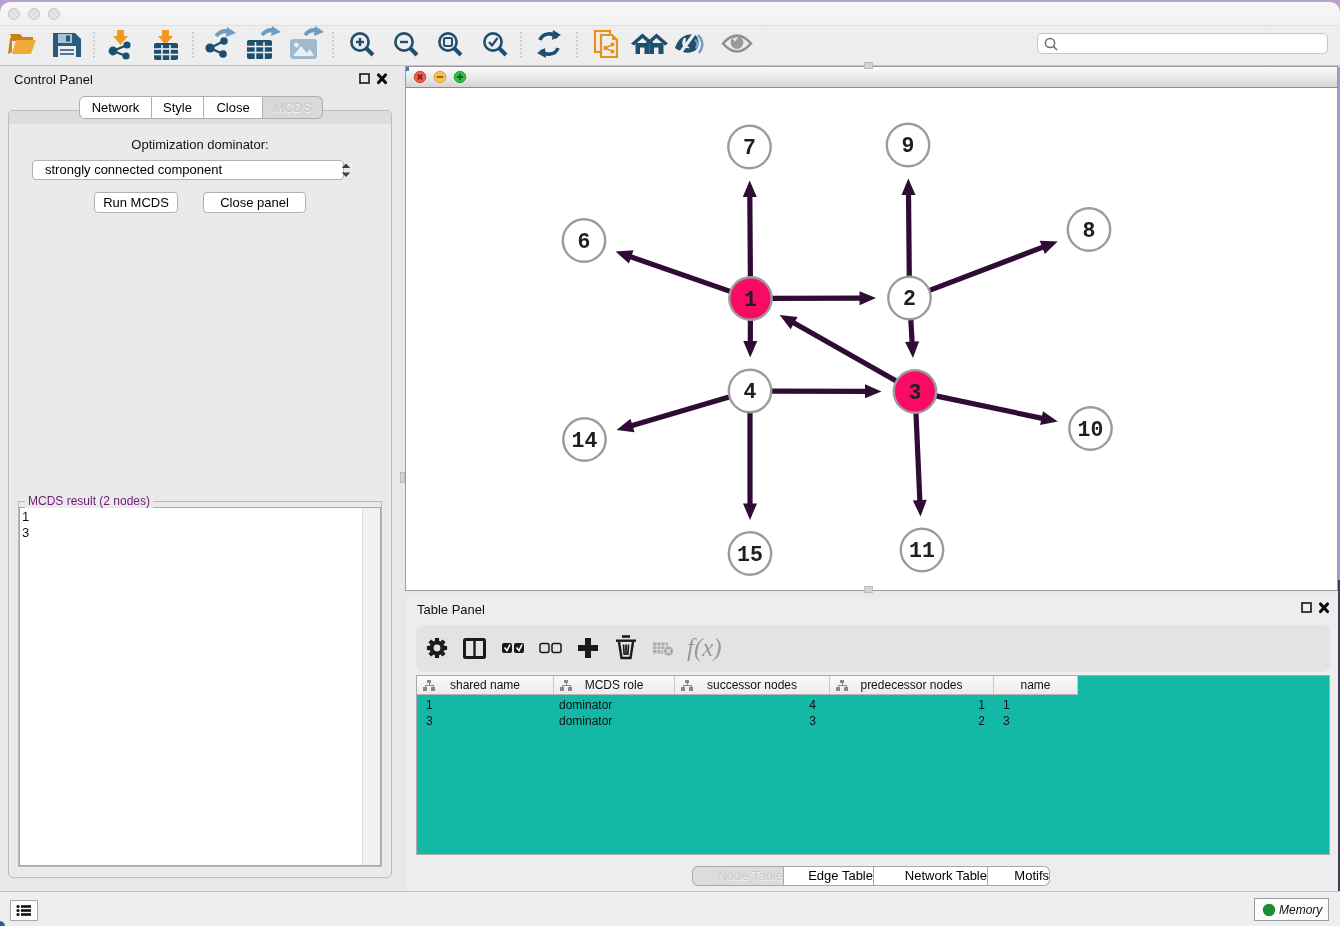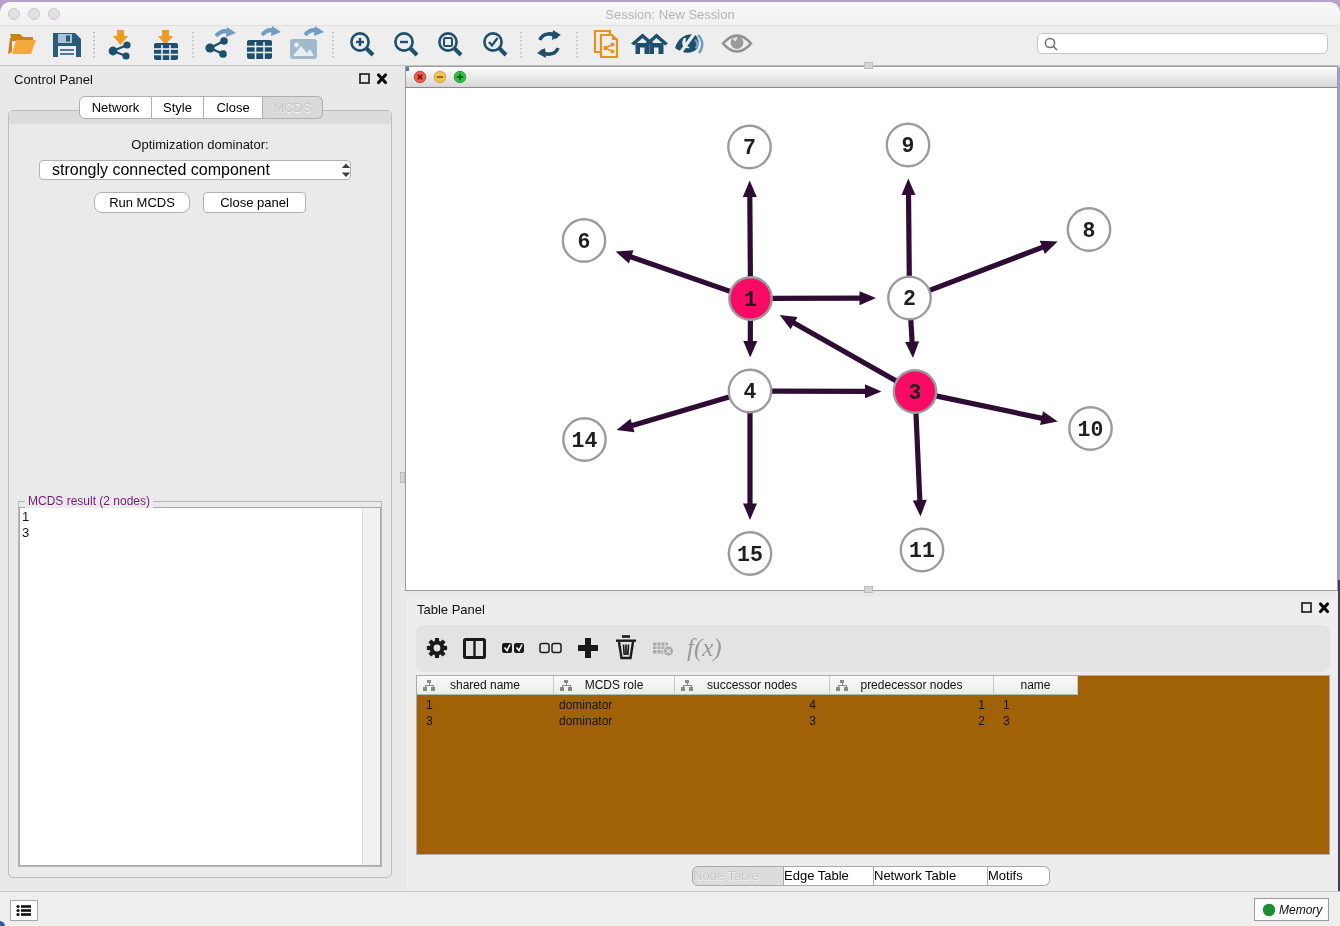--- a/index.html
+++ b/index.html
@@ -28,43 +28,42 @@
 #fs-scroll{position:absolute;left:362px;top:508px;width:18px;height:357px;background:#f1f1f1;border-left:1px solid #dcdcdc;}
 
 #netframe{position:absolute;left:405px;top:66px;width:933px;height:525px;}
 #net-title{position:absolute;left:0;top:0;width:933px;height:21px;background:linear-gradient(#fdfdfd,#d6d6d6);border:1px solid #9c9c9c;border-bottom:none;}
 #net-canvas{position:absolute;left:0;top:21px;width:933px;height:504px;background:#fff;border:1px solid #9c9c9c;border-top:1px solid #8a8a8a;}
 
 #hsplit{position:absolute;left:406px;top:591px;width:932px;height:6px;background:#e9e9e9;}
 
 #tablepanel{position:absolute;left:406px;top:597px;width:932px;height:294px;background:#ededed;}
 #tp-toolbar{position:absolute;left:10px;top:28px;width:914px;height:47px;background:#e3e3e3;border-radius:8px;}
-#tp-table{position:absolute;left:10px;top:78px;width:914px;height:180px;background:#a16207;border:1px solid #ababab;}
+#tp-table{position:absolute;left:10px;top:78px;width:914px;height:180px;background:#14b8a6;border:1px solid #ababab;}
 .th{position:absolute;top:0;height:19px;background:linear-gradient(#fafafa,#ececec);border-right:1px solid #c9c9c9;border-bottom:1px solid #b5b5b5;font-size:12px;color:#111;text-align:center;line-height:19px;}
 .td{position:absolute;font-size:12px;color:#111;}
 .hier{position:absolute;left:6px;top:4px;width:12px;height:11px;background:
  conic-gradient(#898989 0 0) 4px 0/4px 3px no-repeat,
  conic-gradient(#898989 0 0) 0px 7px/4px 4px no-repeat,
  conic-gradient(#898989 0 0) 8px 7px/4px 4px no-repeat,
  conic-gradient(#898989 0 0) 5.5px 3px/1px 2.5px no-repeat,
  conic-gradient(#898989 0 0) 1.5px 5px/9px 1px no-repeat,
  conic-gradient(#898989 0 0) 1.5px 5px/1px 2px no-repeat,
  conic-gradient(#898989 0 0) 9.5px 5px/1px 2px no-repeat;}
-.btab{position:absolute;top:269px;height:20px;border:1px solid #a8a8a8;font-size:13px;text-align:left;line-height:18px;background:#fff;color:#000;}
+.btab{position:absolute;top:269px;height:20px;border:1px solid #a8a8a8;font-size:13px;text-align:right;line-height:18px;background:#fff;color:#000;}
 
 #statusbar{position:absolute;left:0;top:891px;width:1340px;height:35px;background:#eeeeee;border-top:1px solid #c6c6c6;}
 #sb-left{position:absolute;left:10px;top:8px;width:28px;height:21px;background:#fdfdfd;border:1px solid #a8a8a8;}
 #sb-mem{position:absolute;left:1254px;top:6px;width:75px;height:23px;background:#fdfdfd;border:1px solid #9a9a9a;font-size:12px;color:#111;font-style:italic;}
 </style></head>
 <body>
 <div id="titlebar">
   <div class="tl" style="left:8px;"></div>
   <div class="tl" style="left:28px;"></div>
   <div class="tl" style="left:48px;"></div>
-  <div id="title-text">Session: New Session</div>
 </div>
 <div id="toolbar">
 <svg width="1340" height="40" style="position:absolute;left:0;top:0;">
 
   <g stroke="#9a9a9a" stroke-width="1" stroke-dasharray="1.5,2.5">
     <line x1="94" y1="6" x2="94" y2="34"></line>
         <line x1="193" y1="6" x2="193" y2="34"></line>
     <line x1="333" y1="6" x2="333" y2="34"></line>
         <line x1="521" y1="6" x2="521" y2="34"></line>
     <line x1="577" y1="6" x2="577" y2="34"></line>
@@ -220,26 +219,26 @@
  <rect x="2" y="3" width="9" height="9" fill="none" stroke="#222" stroke-width="1.7"></rect>
  <path d="M20.5,4 L27.5,11.5 M27.5,4 L20.5,11.5" stroke="#0c0c0c" stroke-width="3.1" stroke-linecap="round"></path>
 </svg>
 <div id="cp-pane"></div>
 <div id="cp-band"></div>
 <div class="tab" style="left:79px;width:73px;border-radius:6px 0 0 6px;">Network</div>
 <div class="tab" style="left:152px;width:52px;border-left:none;">Style</div>
 <div class="tab" style="left:204px;width:59px;border-left:none;">Close</div>
 <div class="tab" style="left:263px;width:60px;border-left:none;border-radius:0 6px 6px 0;background:#d9d9d9;color:#c6c6c6;text-shadow:0 1px 0 #f5f5f5;">MCDS</div>
 <div class="abs" style="left:0;top:137px;width:400px;text-align:center;font-size:13px;color:#111;">Optimization dominator:</div>
-<div class="abs" id="combo" style="left:39px;top:160px;width:312px;height:20px;background:#fff;border:1px solid #b3b3b3;border-radius:4px;font-size:16px;line-height:18px;padding-left:12px;">strongly connected component</div>
+<div class="abs" id="combo" style="left:32px;top:160px;width:312px;height:20px;background:#fff;border:1px solid #b3b3b3;border-radius:4px;font-size:13px;line-height:18px;padding-left:12px;">strongly connected component</div>
 <svg class="abs" style="left:340px;top:163px;" width="12" height="15">
  <path d="M6,0.5 L10.2,5 L1.8,5 Z" fill="#3c3c3c"></path>
  <path d="M6,14 L10.2,9.5 L1.8,9.5 Z" fill="#3c3c3c"></path>
 </svg>
-<div class="cp-btn" style="left:94px;width:96px;border-radius:8px;">Run MCDS</div>
+<div class="cp-btn" style="left:94px;width:84px;">Run MCDS</div>
 <div class="cp-btn" style="left:203px;width:103px;">Close panel</div>
 <div id="fs"></div>
 <div id="fs-white"></div>
 <div id="fs-scroll"></div>
 <div id="fs-legend">MCDS result (2 nodes)</div>
 <div class="abs" style="left:22px;top:509px;font-size:13px;color:#111;line-height:16px;">1<br>3</div>
 
 <div id="netframe">
   <div id="net-title">
     <svg width="80" height="20" style="position:absolute;left:0;top:0;">

